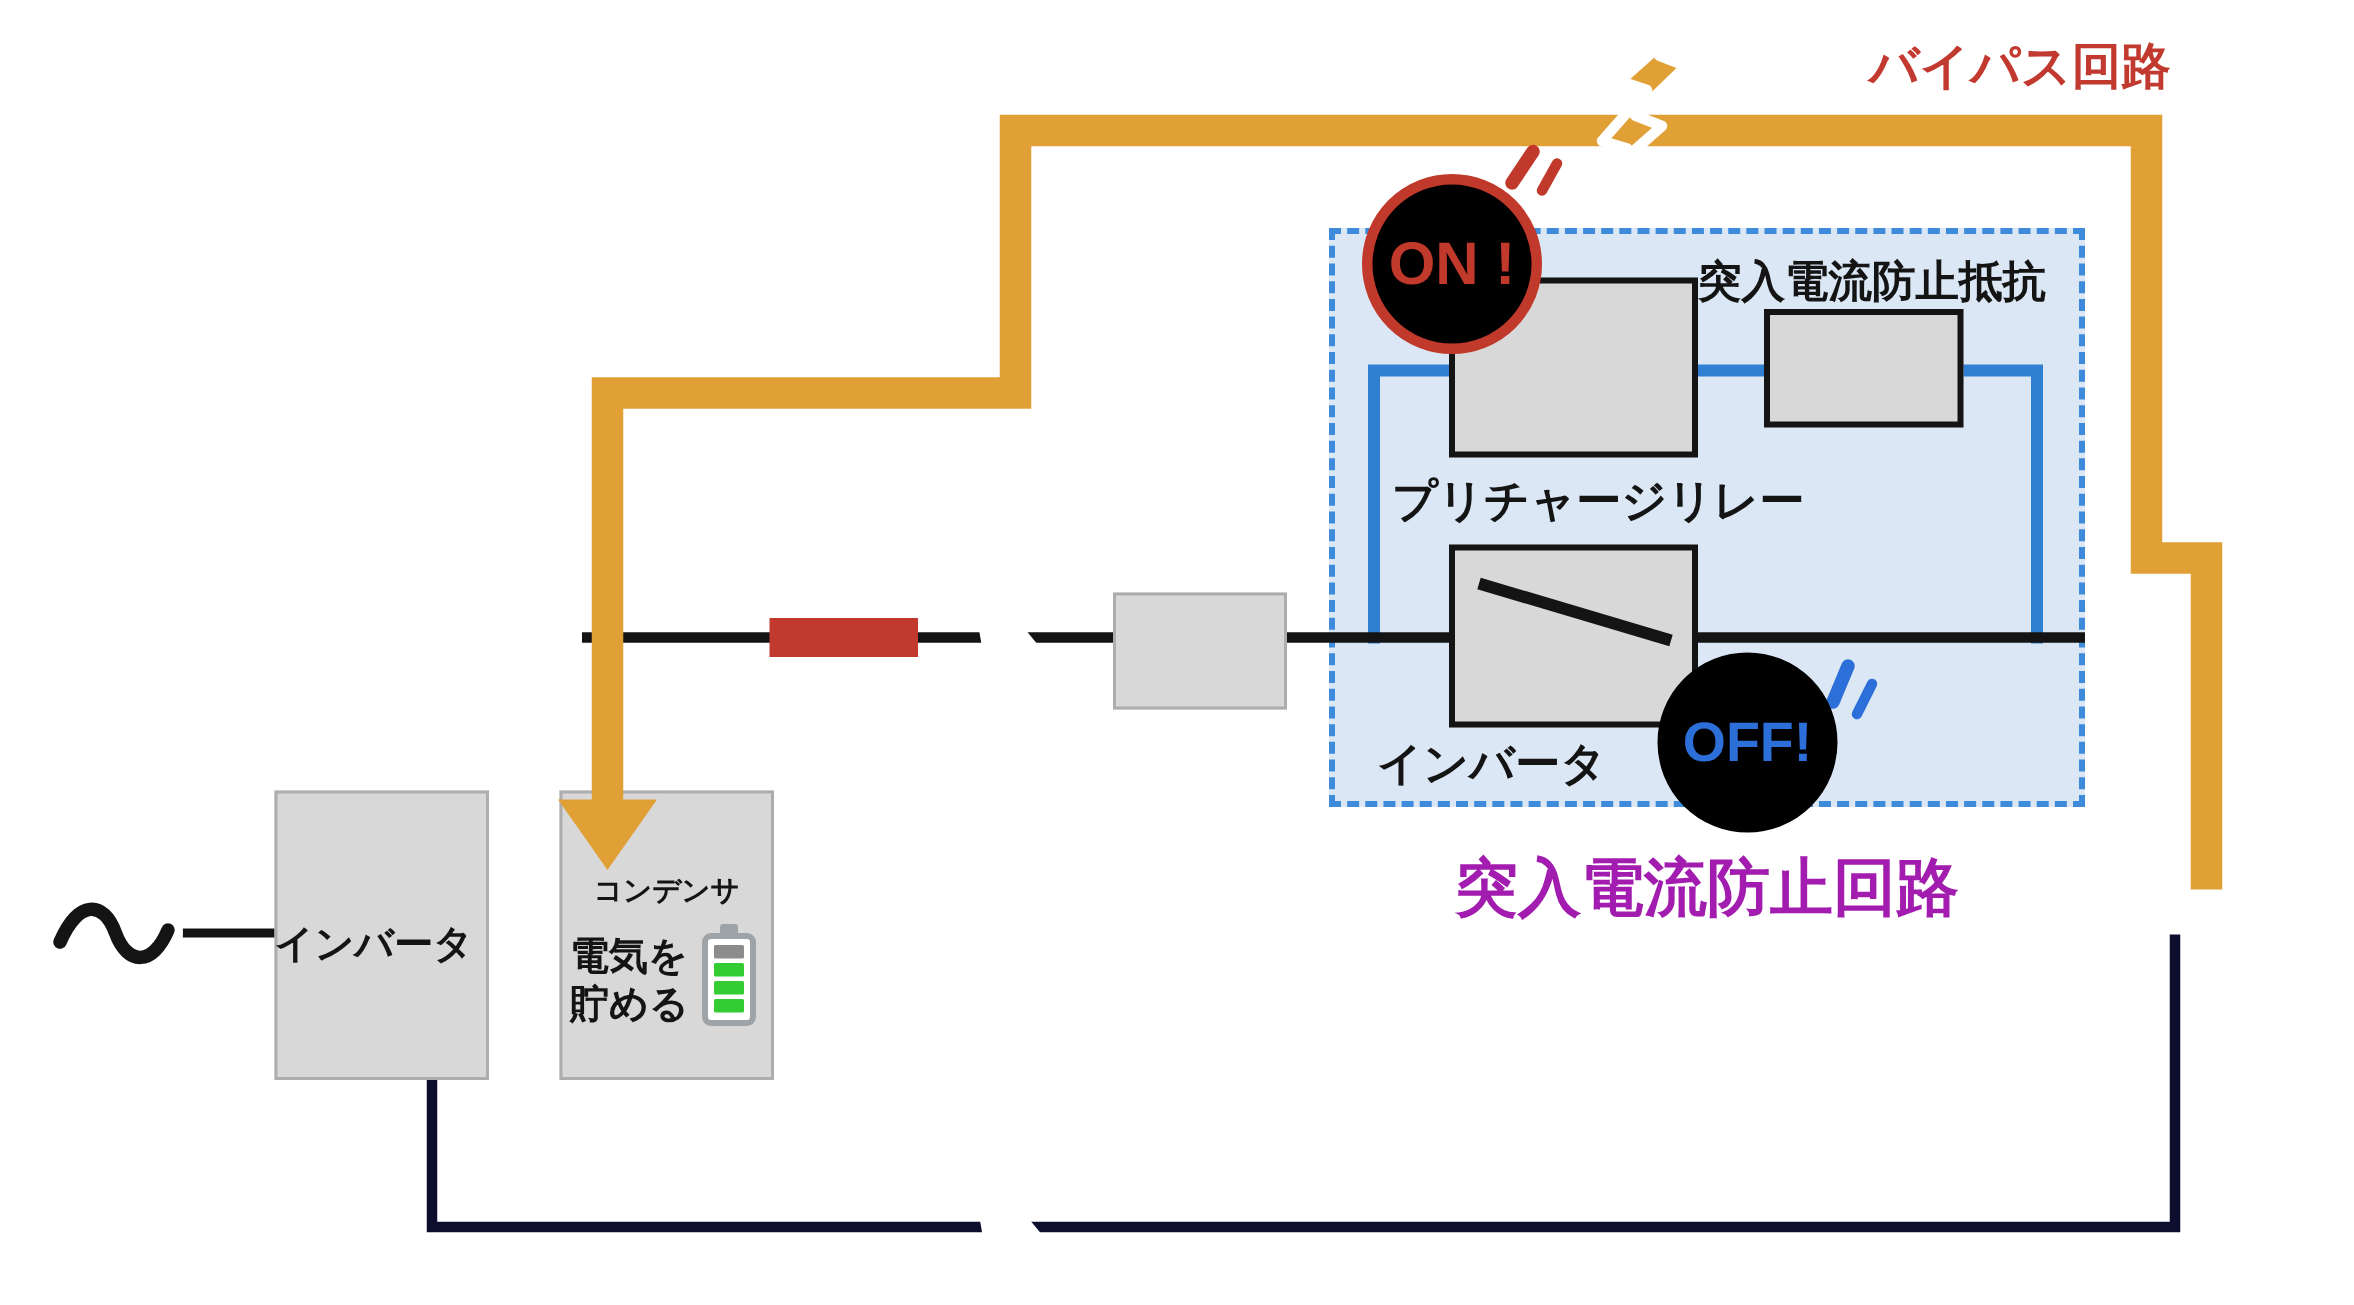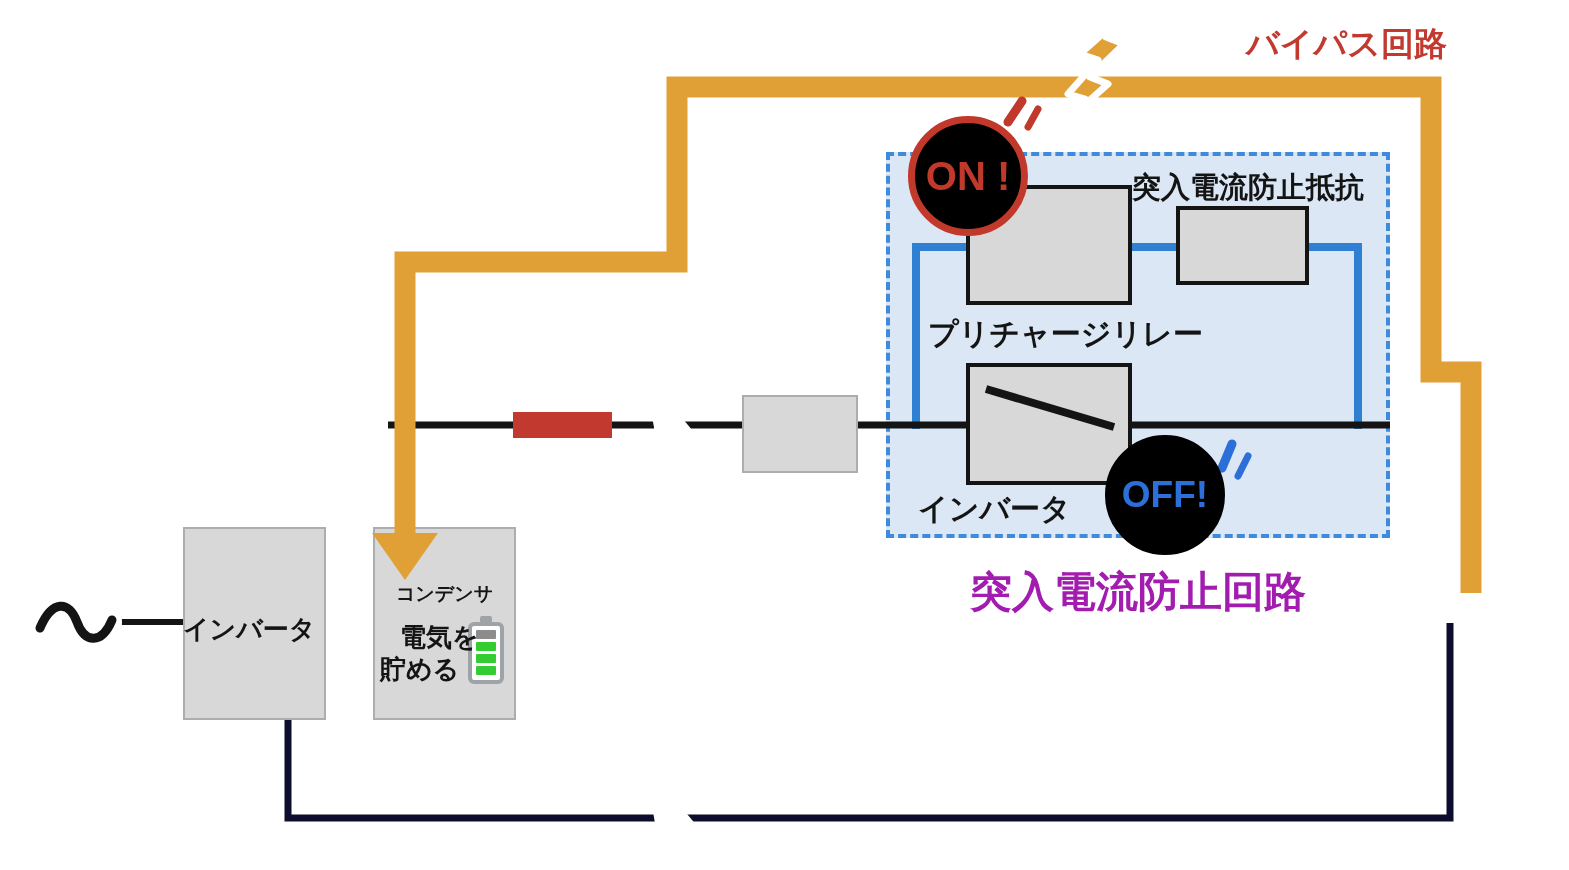--- a/index.html
+++ b/index.html
@@ -24,21 +24,21 @@
 
   
   .lbl{color:#141414;font-weight:700;white-space:nowrap;}
   .lbl-bypass{left:1246px;top:22px;font-size:33px;color:#C23A2F;font-weight:800;}
   .lbl-resistor{left:1132px;top:168px;font-size:29px;}
   .lbl-precharge{left:928px;top:314px;font-size:30px;}
   .lbl-mainrelay{left:918px;top:489px;font-size:30px;}
   .lbl-circuit{left:970px;top:564px;font-size:42px;color:#a21caf;font-weight:800;}
   .lbl-inverter{left:183px;top:612px;width:143px;text-align:left;font-size:26px;}
   .lbl-capacitor{left:373px;top:581px;width:143px;text-align:center;font-size:19px;}
-  .lbl-note1{left:380px;top:620px;font-size:26px;font-weight:600;margin-left:20px;}
+  .lbl-note1{left:380px;top:620px;font-size:26px;font-weight:600;}
   .lbl-note2{left:380px;top:652px;font-size:26px;font-weight:600;}
 
   
   .badge{width:106px;height:106px;border-radius:50%;background:#000000;display:flex;
          align-items:center;justify-content:center;font-weight:800;box-sizing:content-box;}
   .badge-on{left:908px;top:116px;border:7px solid #C0392B;color:#C0392B;font-size:40px;}
   .badge-off{left:1105px;top:435px;border:7px solid #000000;color:#2D6FD8;font-size:37px;}
 
   
   .ac-circle{left:22px;top:572px;width:100px;height:100px;border-radius:50%;background:#fff;}

